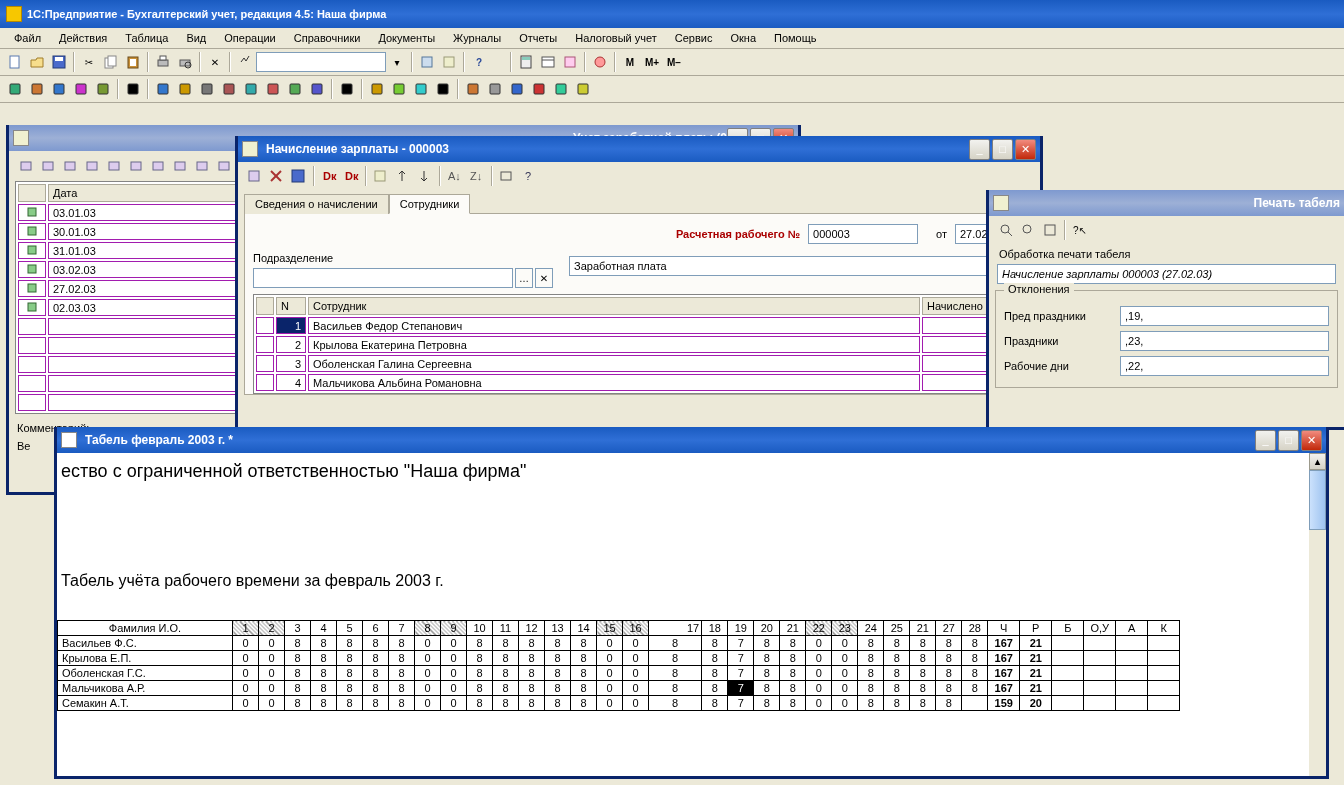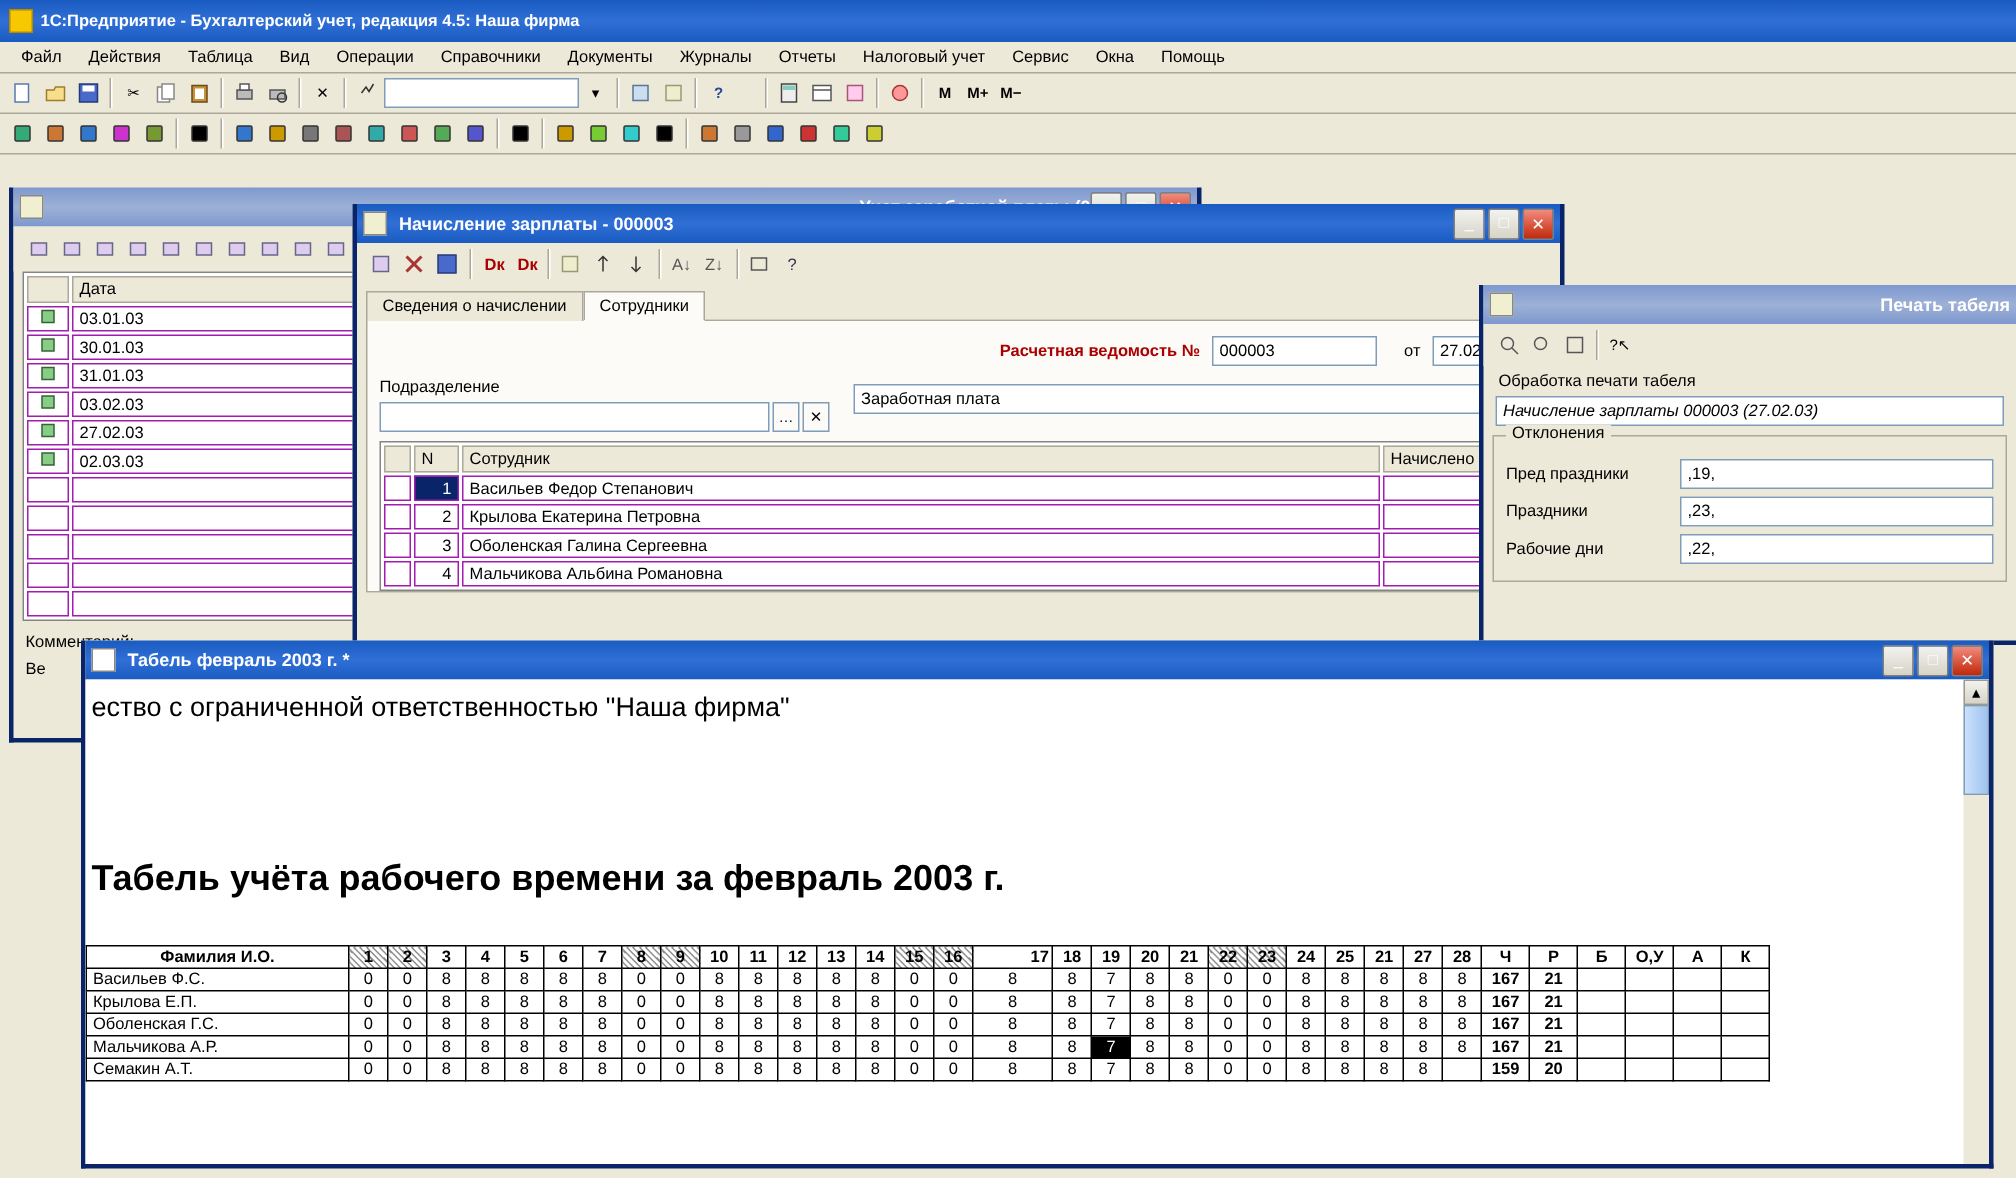--- a/index.html
+++ b/index.html
@@ -30,21 +30,21 @@
 .tab{padding:3px 10px;border:1px solid #aca899;border-bottom:none;background:#ece9d8;cursor:default;}
 .tab.active{background:#fcfbf8;border-bottom:1px solid #fcfbf8;z-index:2;}
 .tabbody{border:1px solid #aca899;margin:-1px 6px 6px 6px;background:#fcfbf8;padding:10px 8px 0 8px;}
 .fld{border:1px solid #7f9db9;background:#fff;height:20px;padding:2px 4px;display:flex;align-items:center;}
 .lbl{font-size:11px;}
 .lbl.red{color:#a00;font-weight:bold;}
 .groupbox{position:relative;border:1px solid #aca899;margin:6px;padding:10px 8px 6px 8px;}
 .groupbox .legend{position:absolute;top:-8px;left:8px;background:#ece9d8;padding:0 4px;}
 .timesheet{border-collapse:collapse;font-size:12px;}
 .timesheet th,.timesheet td{border:1px solid #000;text-align:center;padding:1px 2px;}
-.timesheet th{font-weight:bold;}
+.timesheet th{font-weight:normal;}
 .timesheet .name{text-align:left;padding-left:4px;}
 .hatch{background:repeating-linear-gradient(45deg,#fff,#fff 2px,#888 2px,#888 3px);}
 .black{background:#000;color:#fff;}
 .scrollbar-v{position:absolute;right:0;top:26px;bottom:0;width:17px;background:#ece9d8;}
 .scrollbar-v .sbtn{height:17px;background:linear-gradient(#f2f2ef,#d6d3c6);border:1px solid #9c9a8c;display:flex;align-items:center;justify-content:center;}
 .scrollbar-v .sthumb{background:linear-gradient(90deg,#cbe1fc,#9ec3f0);border:1px solid #7f9db9;height:60px;}
 </style>
 </head>
 <body>
 
@@ -520,21 +520,21 @@
         </svg>
       </div>
     </div>
   <div class="tabs" id="ptabs">
       <div class="tab">Сведения о начислении</div>
       <div class="tab active">Сотрудники</div>
     </div>
   <div class="tabbody">
     <div style="display:flex;align-items:center;gap:8px;margin-bottom:8px;">
       <div style="flex:1;"></div>
-      <span class="lbl red">Расчетная ведомость №</span>
+      <span class="lbl red">Расчетная рабочего №</span>
       <div class="fld" style="width:110px;">
           <span>000003</span>
         </div>
       <span class="lbl" style="margin-left:10px;">от</span>
       <div class="fld" style="width:70px;">
           <span>27.02.03</span>
         </div>
     </div>
     <div style="display:flex;gap:16px;margin-bottom:4px;">
       <div style="width:300px;">
@@ -643,21 +643,21 @@
     <div class="win-icon" style="background:#fff;"></div>
     <div class="win-title">Табель февраль 2003 г.  *</div>
     <div class="win-btns">
       <div class="win-btn">_</div>
       <div class="win-btn">□</div>
       <div class="win-btn close">✕</div>
     </div>
   </div>
   <div style="background:#fff;height:323px;overflow:hidden;position:relative;padding:8px 0 0 0;">
     <div style="font-size:18px;padding-left:4px;">ество с ограниченной ответственностью "Наша фирма"</div>
-    <div style="font-size:24px;font-weight:bold;padding:90px 4px 30px 4px;">Табель учёта рабочего времени за февраль 2003 г.</div>
+    <div style="font-size:16px;font-weight:normal;padding:90px 4px 30px 4px;">Табель учёта рабочего времени за февраль 2003 г.</div>
     <table class="timesheet" id="timesheet">
         <tbody>
           <tr>
             <th style="width:175px;">Фамилия И.О.</th>
             <th style="width:26px;" class="hatch">1</th>
             <th style="width:26px;" class="hatch">2</th>
             <th style="width:26px;">3</th>
             <th style="width:26px;">4</th>
             <th style="width:26px;">5</th>
             <th style="width:26px;">6</th>

